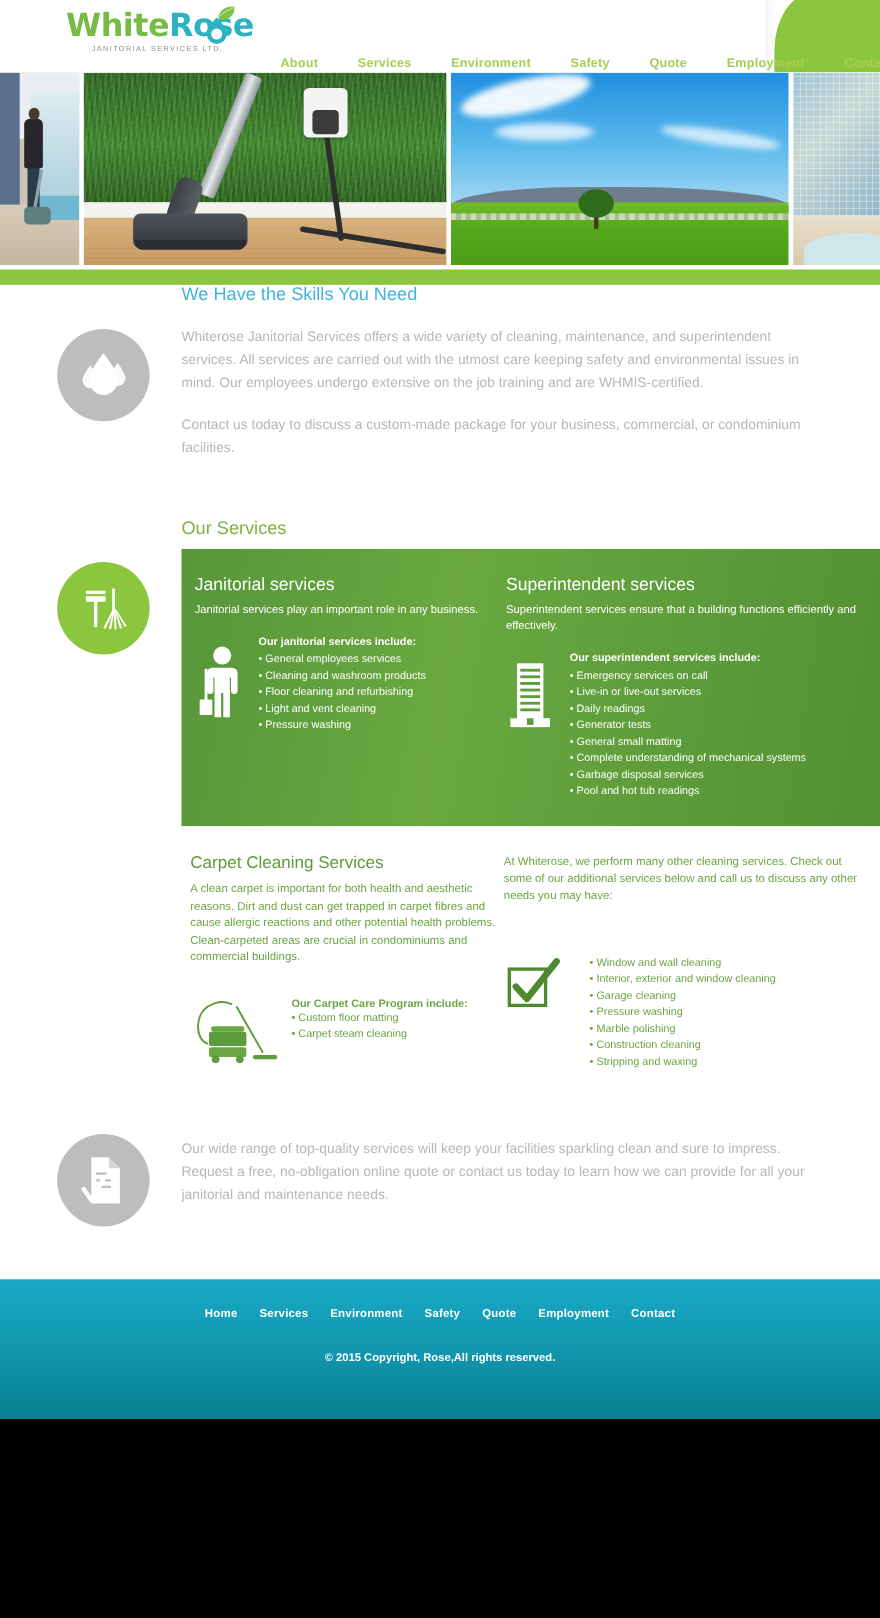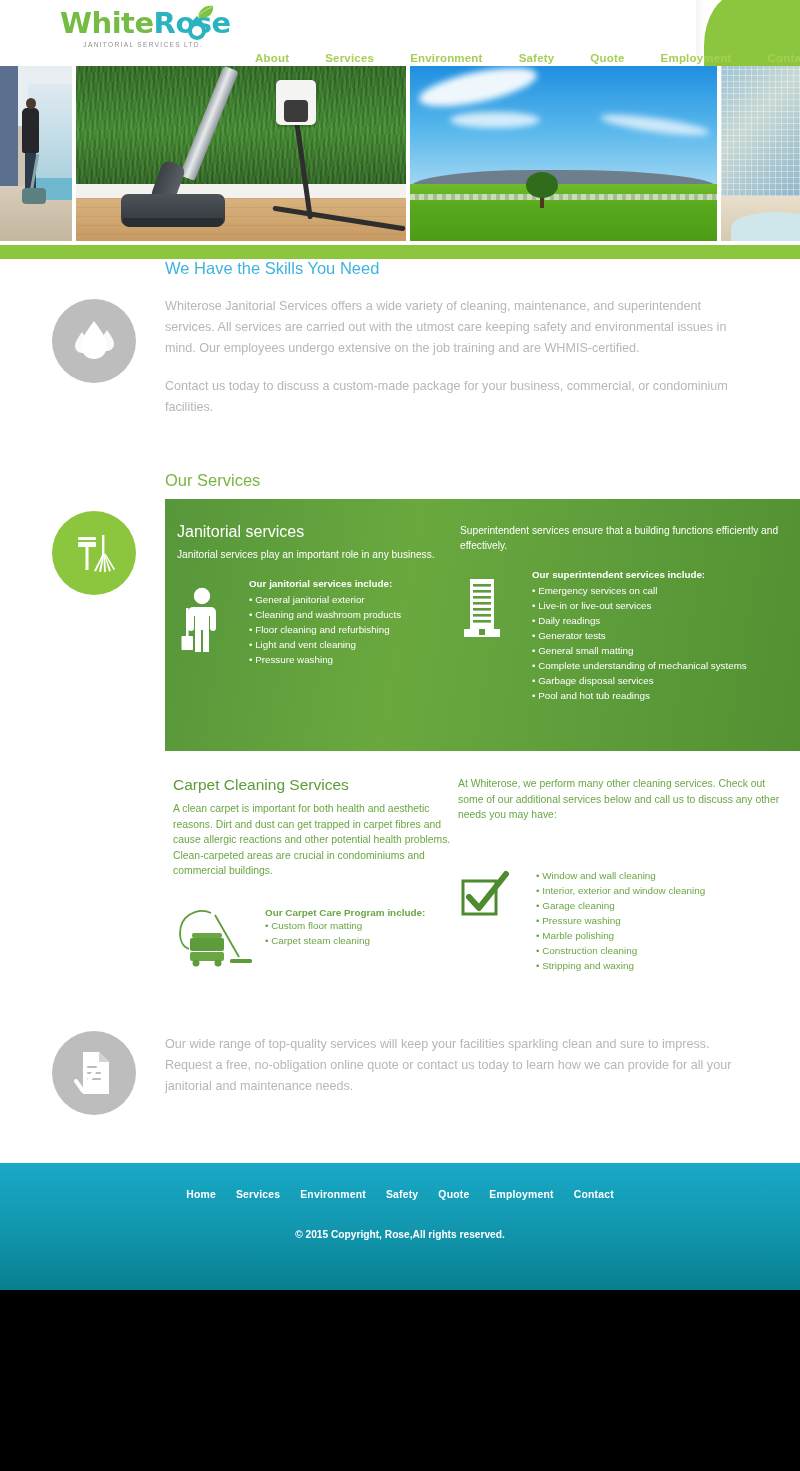--- a/index.html
+++ b/index.html
@@ -207,21 +207,21 @@
   .panel-col { position: absolute; top: 24px; }
   .panel-col.left  { left: 12px;  width: 280px; }
   .panel-col.right { left: 295px; width: 330px; }
   .panel-title {
     font-size: 16px; color: #ffffff; font-weight: normal;
     margin-bottom: 6px;
   }
   .panel-sub {
     font-size: 10.2px; color: #ffffff; line-height: 15px; margin-bottom: 16px;
   }
-  .panel-list-wrap { display: flex; gap: 28px; align-items: flex-start; }
+  .panel-list-wrap { display: flex; gap: 14px; align-items: flex-start; }
   .panel-icon { width: 44px; flex: none; padding-top: 8px; }
   .panel-list { flex: 1; }
   .panel-list .lead {
     font-size: 9.8px; color: #ffffff; font-weight: bold; margin-bottom: 3px;
   }
   .panel-list ul { list-style: none; }
   .panel-list li {
     font-size: 9.8px; color: #ffffff; line-height: 15px;
   }
   .panel-list li::before { content: "\2022  "; }
@@ -399,31 +399,32 @@
               <svg width="44" height="70" viewBox="0 0 44 70">
                 <circle cx="25" cy="10" r="8.2" fill="#ffffff"></circle>
                 <path d="M16 21 h18 a5 5 0 0 1 5 5 v16 a3 3 0 0 1 -6 0 v-12 h-1 v36 h-6 v-22 h-2 v22 h-6 v-36 h-1 v12 a3 3 0 0 1 -6 0 v-16 a5 5 0 0 1 5 -5z" fill="#ffffff"></path>
                 <rect x="9" y="22" width="2.6" height="30" fill="#ffffff"></rect>
                 <rect x="4.5" y="50" width="11.5" height="14" rx="1" fill="#ffffff"></rect>
               </svg>
             </div>
             <div class="panel-list">
               <div class="lead">Our janitorial services include:</div>
               <ul>
-                <li>General janitorial exterior</li>
+                <li>General employees services</li>
                 <li>Cleaning and washroom products</li>
                 <li>Floor cleaning and refurbishing</li>
                 <li>Light and vent cleaning</li>
                 <li>Pressure washing</li>
               </ul>
             </div>
           </div>
         </div>
 
         <div class="panel-col right">
+          <h3 class="panel-title">Superintendent services</h3>
           <p class="panel-sub">Superintendent services ensure that a building functions efficiently and effectively.</p>
           <div class="panel-list-wrap">
             <div class="panel-icon">
               <svg width="44" height="72" viewBox="0 0 44 72">
                 <rect x="10" y="2" width="24" height="58" fill="#ffffff"></rect>
                 <rect x="4" y="52" width="36" height="8" fill="#ffffff"></rect>
                 <g fill="#5d9c3a">
                   <rect x="13" y="7" width="18" height="2.6"></rect>
                   <rect x="13" y="13" width="18" height="2.6"></rect>
                   <rect x="13" y="19" width="18" height="2.6"></rect>

